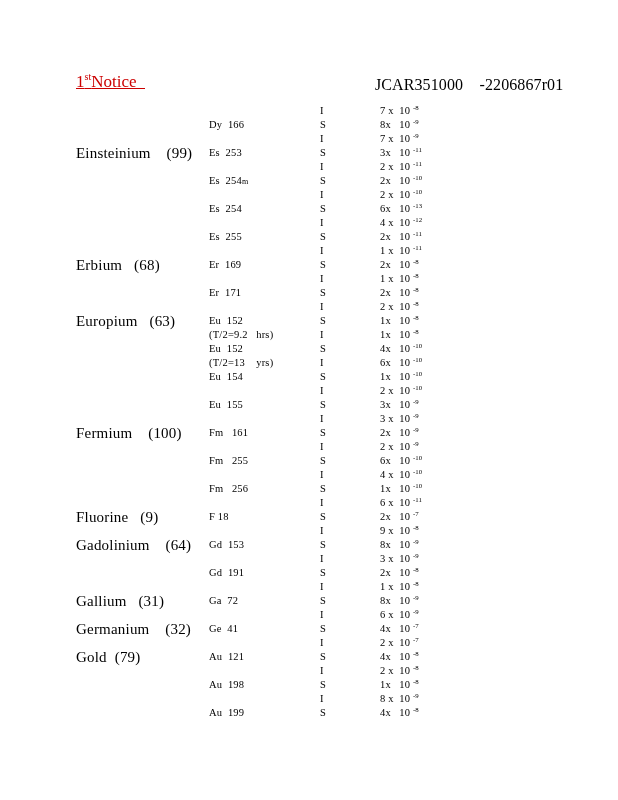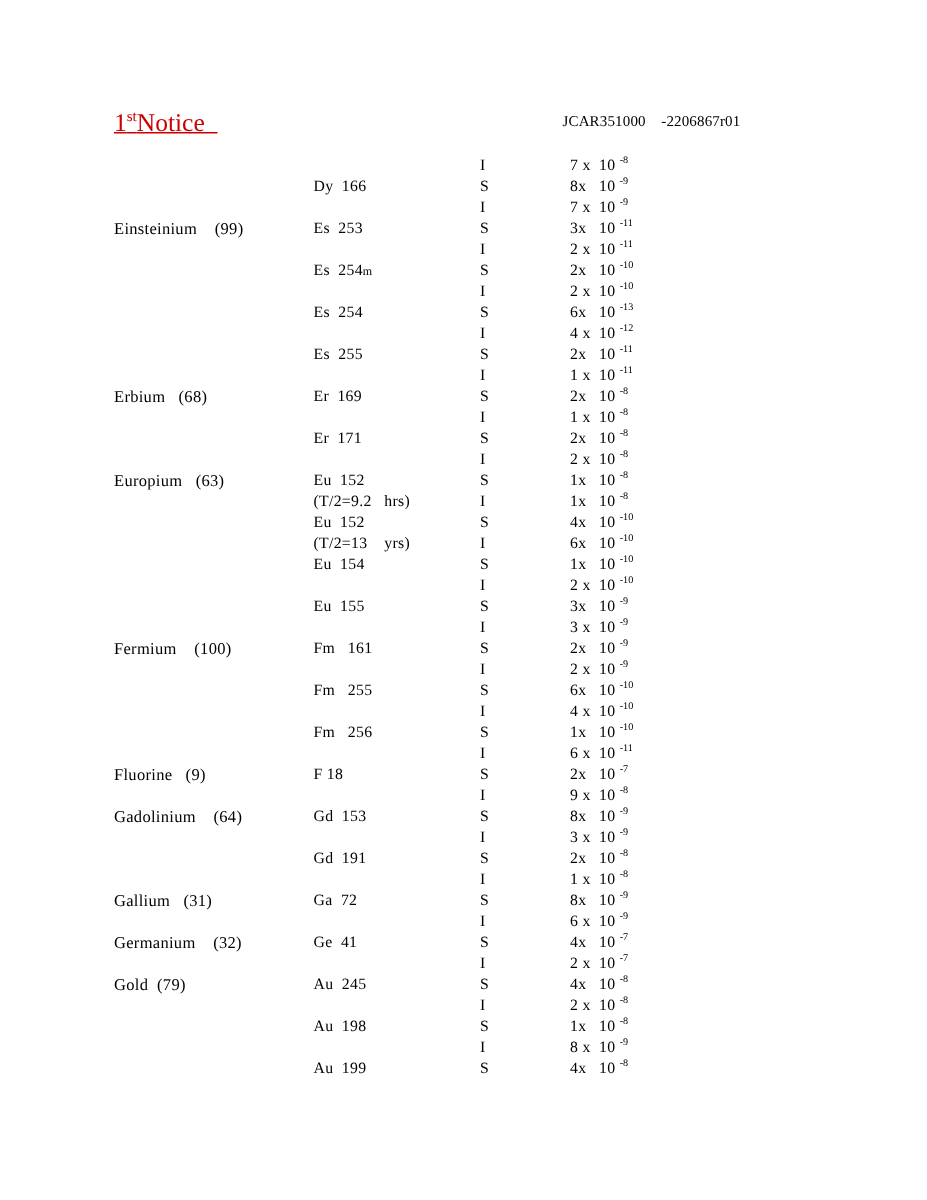--- a/index.html
+++ b/index.html
@@ -45,21 +45,21 @@
   .doc-title sup {
     font-size: 10px;
     vertical-align: super;
     line-height: 0;
   }
 
   .doc-code {
     position: absolute;
     left: 375px;
     top: 4px;
-    font-size: 10px;
+    font-size: 16px;
     white-space: pre;
     letter-spacing: 0.1px;
     text-align: right;
   }
 
   
   .table {
     position: absolute;
     left: 0;
     top: 104px;
@@ -70,21 +70,21 @@
     position: relative;
     height: 14px;
     line-height: 14px;
     width: 618px;
   }
 
   .c-element {
     position: absolute;
     left: 76px;
     top: 0;
-    font-size: 11px;
+    font-size: 15px;
     white-space: pre;
     letter-spacing: 0.2px;
   }
 
   .c-nuclide {
     position: absolute;
     left: 209px;
     top: 0;
     font-size: 10.5px;
     white-space: pre;
@@ -358,21 +358,21 @@
         <div class="c-value"><span>4x   10 </span><sup>-7</sup></div>
       </div>
       <div class="row">
         <div class="c-element"></div>
         <div class="c-nuclide"><span></span></div>
         <div class="c-type">I</div>
         <div class="c-value"><span>2 x  10 </span><sup>-7</sup></div>
       </div>
       <div class="row">
         <div class="c-element">Gold  (79)</div>
-        <div class="c-nuclide"><span>Au  245</span></div>
+        <div class="c-nuclide"><span>Au  121</span></div>
         <div class="c-type">S</div>
         <div class="c-value"><span>4x   10 </span><sup>-8</sup></div>
       </div>
       <div class="row">
         <div class="c-element"></div>
         <div class="c-nuclide"><span></span></div>
         <div class="c-type">I</div>
         <div class="c-value"><span>2 x  10 </span><sup>-8</sup></div>
       </div>
       <div class="row">

